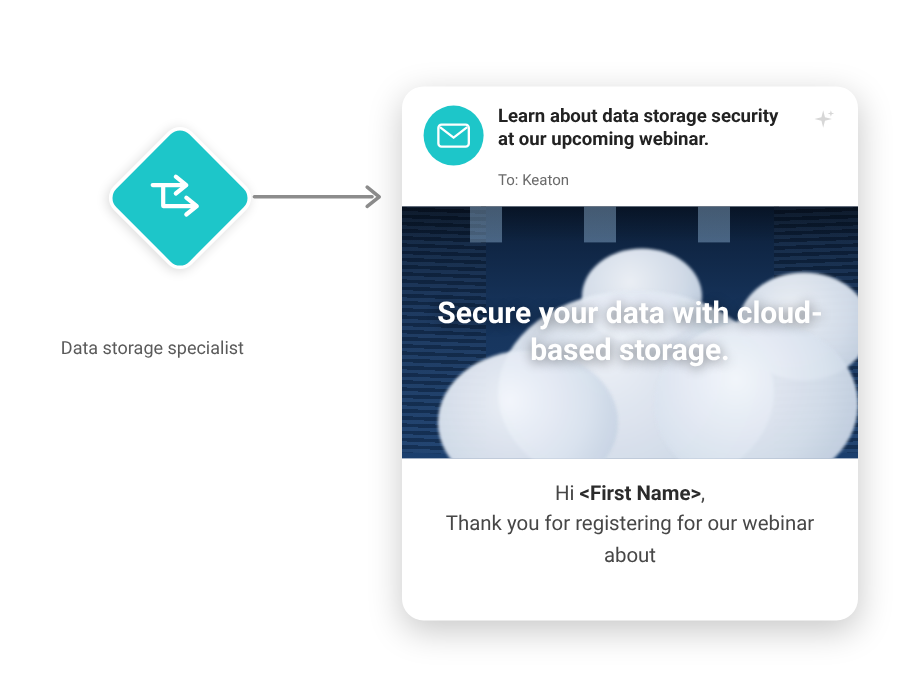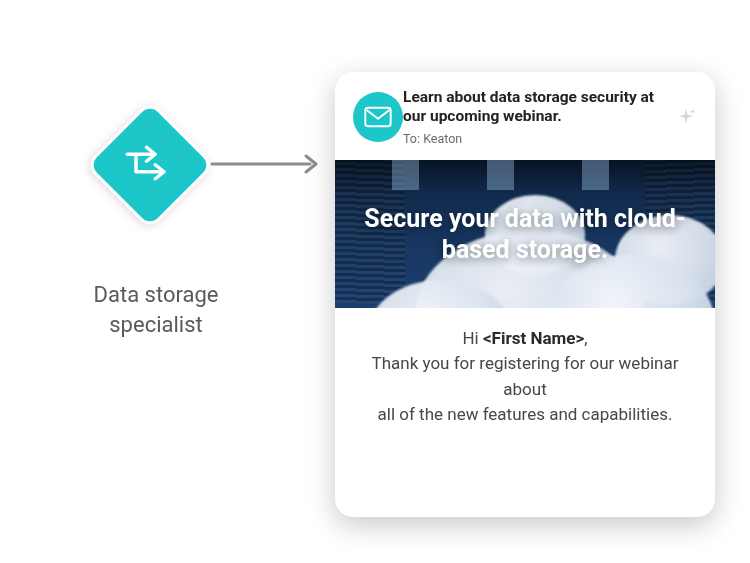--- a/index.html
+++ b/index.html
@@ -29,26 +29,26 @@
     display: flex; align-items: center; justify-content: center;
   }
   .diamond .glyph {
     transform: rotate(-45deg);
     color: #fff;
   }
   .diamond svg { width: 56px; height: 56px; }
 
   .node-label {
     position: absolute;
-    left: 46px;
+    left: 17px;
     top: 280px;
     width: 220px;
     text-align: center;
     color: #5a5a5a;
-    font-size: 22px;
+    font-size: 15px;
     line-height: 1.35;
   }
 
   
   .arrow {
     position: absolute;
     left: 210px;
     top: 152px;
     width: 110px;
     height: 24px;
@@ -64,54 +64,55 @@
     width: 380px;
     height: 445px;
     background: #fff;
     border-radius: 18px;
     box-shadow: 0 8px 28px rgba(0,0,0,0.22);
     overflow: hidden;
   }
 
   .card-header {
     display: flex;
-    align-items: center;
+    align-items: flex-start;
+    gap: 12px;
     padding: 16px 18px 14px;
   }
   .mail-badge {
     width: 50px; height: 50px;
     border-radius: 50%;
     background: #1dc6c9;
     display: flex; align-items: center; justify-content: center;
     flex-shrink: 0;
   }
   .mail-badge svg { width: 28px; height: 22px; }
   .header-text { flex: 1; }
   .subject {
     font-weight: 700;
     font-size: 15.5px;
     line-height: 1.25;
     color: #222;
   }
   .to-line {
-    margin-top: 4px;
+    margin-top: 16px;
     font-size: 12.5px;
     color: #6a6a6a;
   }
   .sparkle {
     width: 22px; height: 22px;
     color: #d7d7d7;
     flex-shrink: 0;
     margin-top: 2px;
   }
 
   
   .hero {
     position: relative;
-    height: 148px;
+    height: 210px;
     background: linear-gradient(180deg, #0b1d36 0%, #16335a 40%, #1b3f6e 100%);
     overflow: hidden;
     display: flex; align-items: center; justify-content: center;
   }
   .hero .headline {
     position: relative;
     z-index: 5;
     color: #fff;
     font-size: 25px;
     font-weight: 700;
@@ -232,16 +233,15 @@
     <div class="cloud c2"></div>
     <div class="cloud c3"></div>
     <div class="headline">Secure your data with cloud-based storage.</div>
   </div>
 
   <div class="body-copy">
     <div>
       <span>Hi </span><span class="tk">&lt;First Name&gt;</span><span>,</span>
     </div>
     <div>Thank you for registering for our webinar about</div>
-    <div>all of the new features and capabilities.</div>
   </div>
 
 </div>
 
 </body></html>

